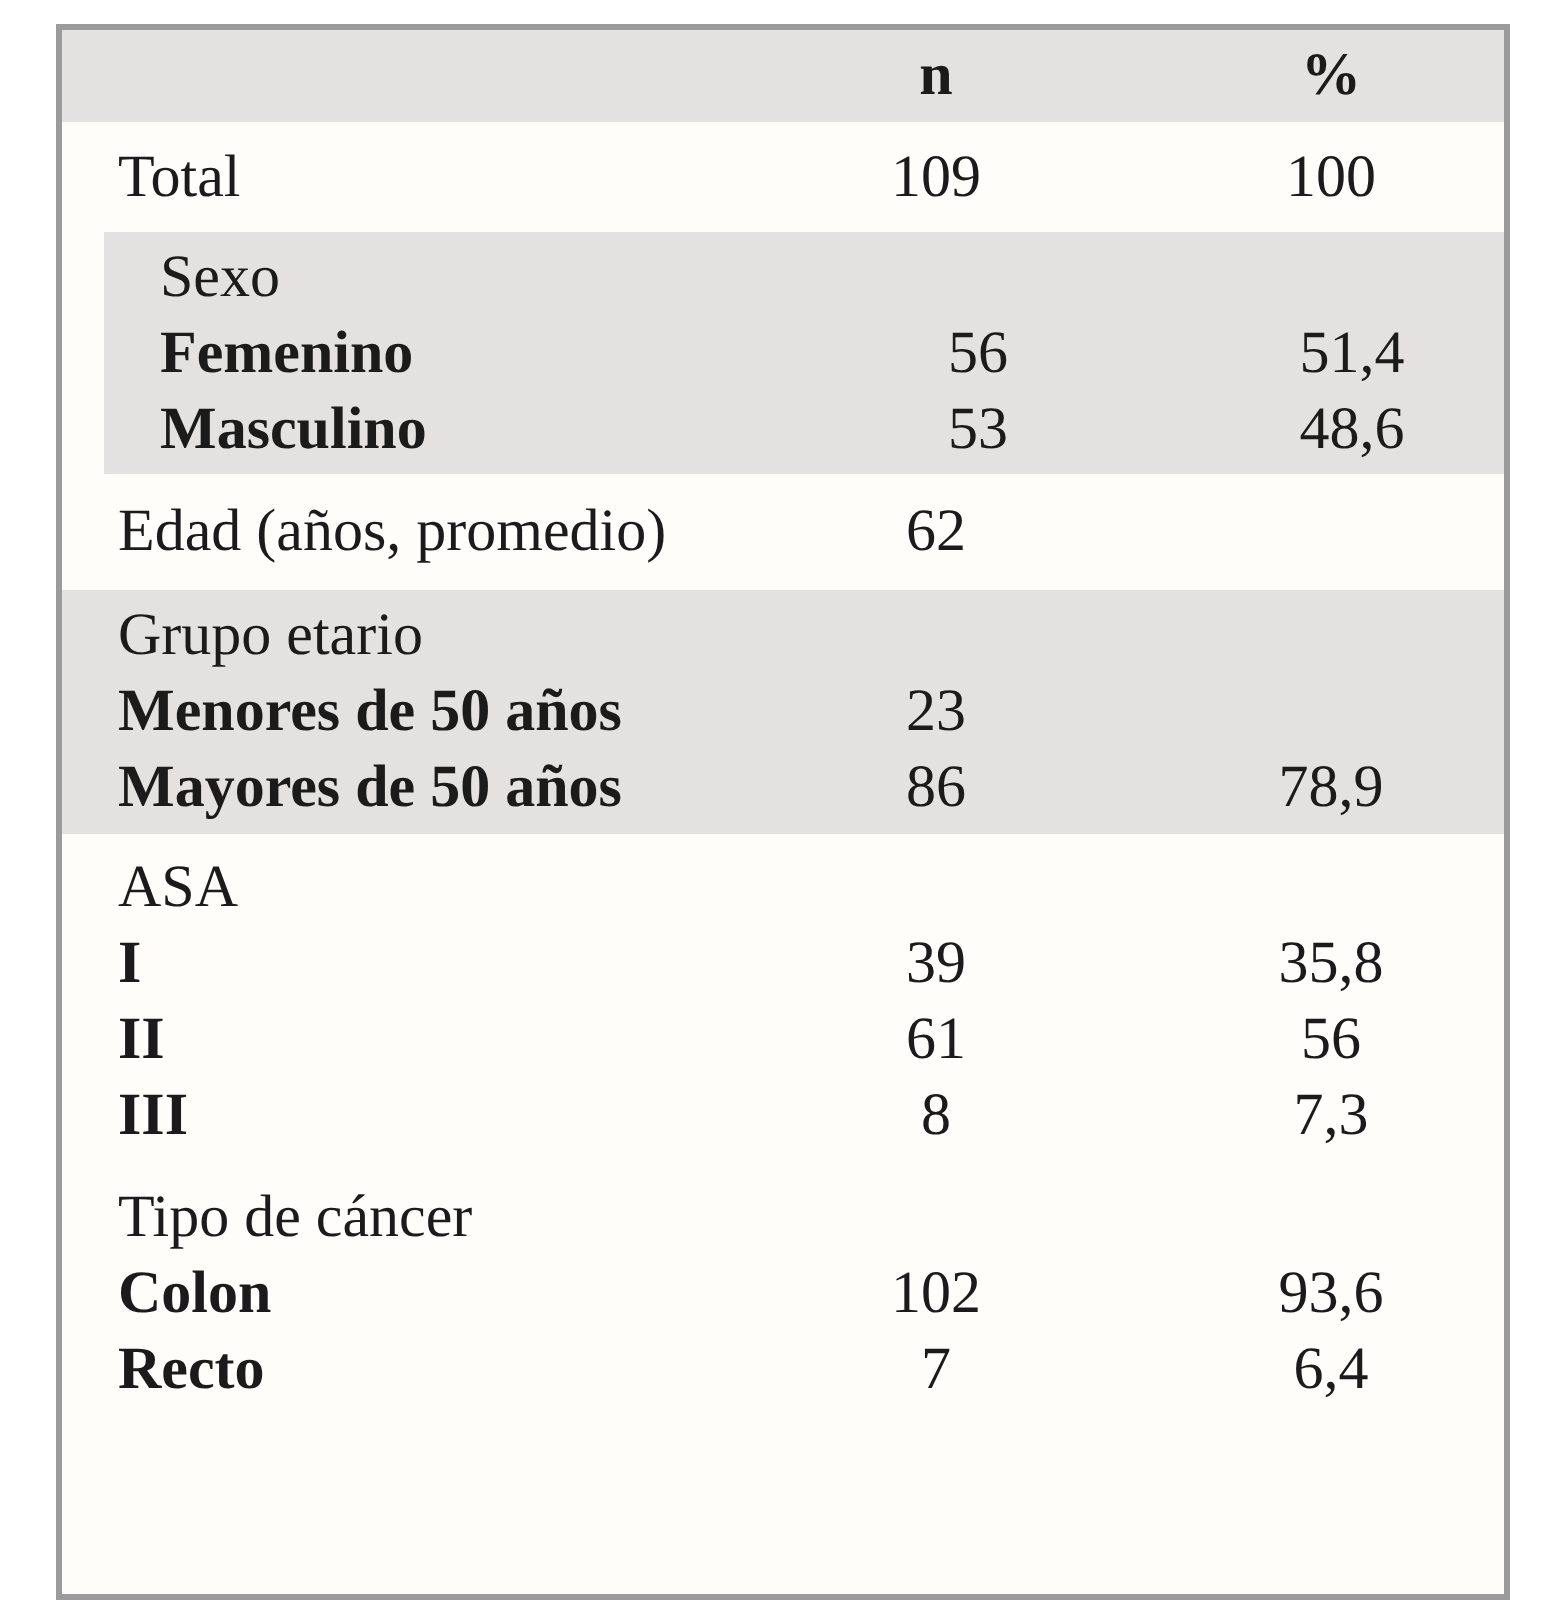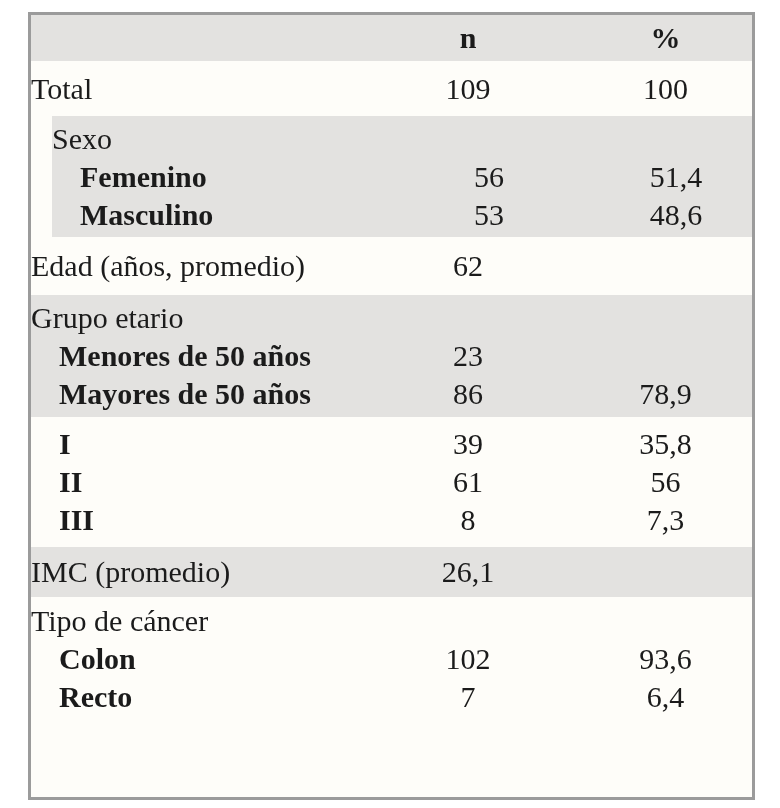--- a/index.html
+++ b/index.html
@@ -37,21 +37,21 @@
   .b1 { height: 46px; }
   .b1 .row { line-height: 46px; }
   .b2 { padding: 9px 0 8px 0; }
   .b3 { padding: 4px 0 3px 0; margin-left: 21px; }
   .b4 { padding: 10px 0; }
   .b5 { padding: 4px 0; }
   .b6 { padding: 8px 0; }
   .b7 { padding: 6px 0; }
   .b8 { padding: 5px 0; }
   .cell { overflow: hidden; white-space: nowrap; }
-  .cell.label { padding-left: 0; }
+  .cell.label { padding-left: 28px; }
   .cell.label.indent { padding-left: 28px; font-weight: bold; }
   .cell.num { text-align: center; }
   .cell.num.pct { padding-left: 12px; }
   .bold { font-weight: bold; }
 </style>
 </head>
 <body>
 
 <div class="card">
 
@@ -109,47 +109,41 @@
     </div>
     <div class="row">
       <div class="cell label indent">Mayores de 50 años</div>
       <div class="cell num">86</div>
       <div class="cell num pct">78,9</div>
     </div>
   </div>
 
   <div class="band w b6">
     <div class="row">
+      <div class="cell label">ASA</div>
       <div class="cell num"></div>
       <div class="cell num pct"></div>
     </div>
     <div class="row">
       <div class="cell label indent">I</div>
       <div class="cell num">39</div>
       <div class="cell num pct">35,8</div>
     </div>
     <div class="row">
       <div class="cell label indent">II</div>
       <div class="cell num">61</div>
       <div class="cell num pct">56</div>
     </div>
     <div class="row">
       <div class="cell label indent">III</div>
       <div class="cell num">8</div>
       <div class="cell num pct">7,3</div>
     </div>
   </div>
 
-  <div class="band g b7">
-    <div class="row">
-      <div class="cell label">IMC (promedio)</div>
-      <div class="cell num">26,1</div>
-      <div class="cell num pct"></div>
-    </div>
-  </div>
 
   <div class="band w b8">
     <div class="row">
       <div class="cell label">Tipo de cáncer</div>
       <div class="cell num"></div>
       <div class="cell num pct"></div>
     </div>
     <div class="row">
       <div class="cell label indent">Colon</div>
       <div class="cell num">102</div>

